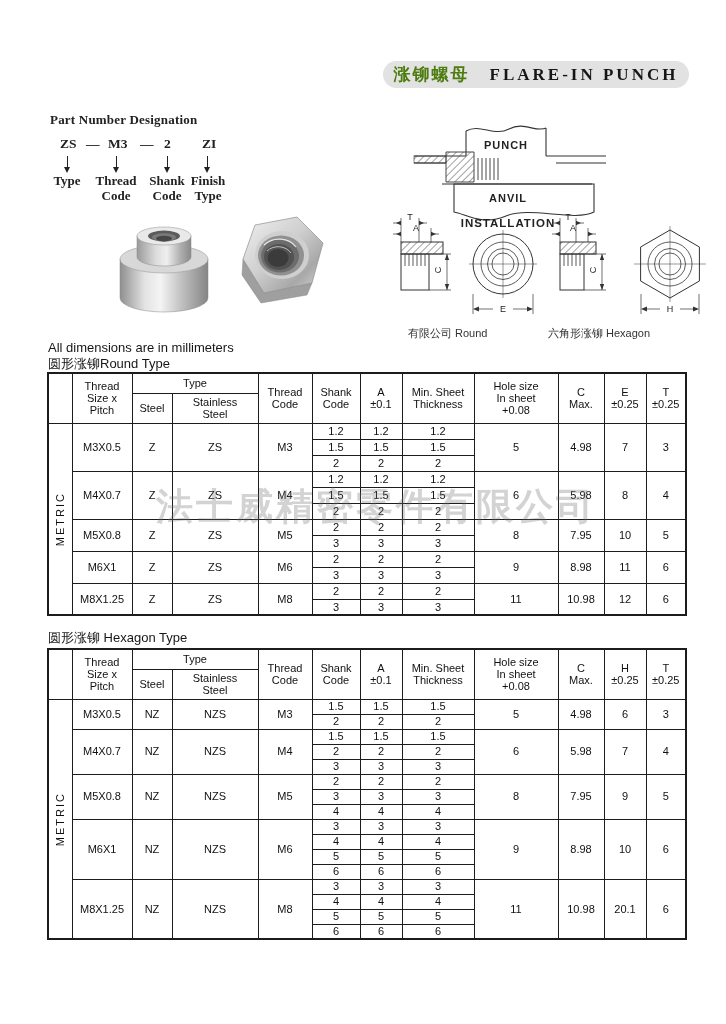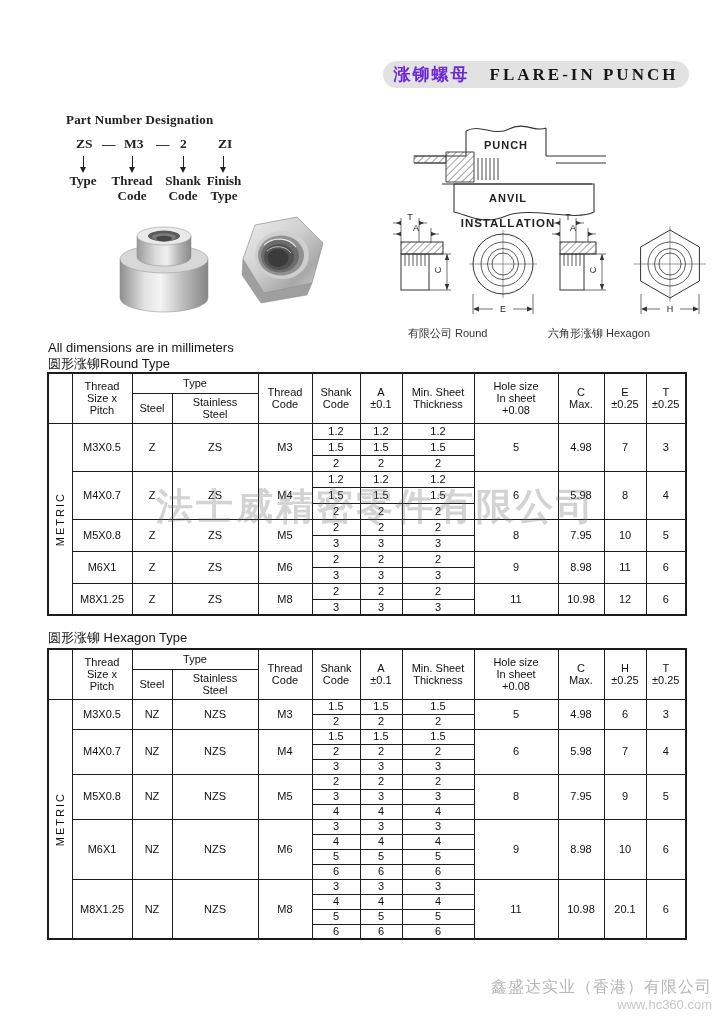--- a/index.html
+++ b/index.html
@@ -2,26 +2,26 @@
 <html><head>
 <meta charset="utf-8">
 <style>
   html,body{margin:0;padding:0;background:#e9e9e9;}
   .page{position:relative;width:726px;height:1024px;background:#ffffff;overflow:hidden;
         font-family:"Liberation Sans",sans-serif;color:#111;margin:0 auto;}
 
   
   .title-bar{position:absolute;left:383px;top:61px;width:306px;height:27px;background:#e2e2e2;
              border-radius:14px;display:flex;align-items:center;justify-content:center;gap:20px;}
-  .title-cn{font-weight:700;font-size:17px;letter-spacing:2px;color:#6d28d9;}
+  .title-cn{font-weight:700;font-size:17px;letter-spacing:2px;color:#4d7c0f;}
   .title-en{font-family:"Liberation Serif",serif;font-weight:700;font-size:17px;letter-spacing:3px;color:#161616;}
 
   
   .pn-block{position:absolute;left:50px;top:112px;width:215px;height:92px;
-            font-family:"Liberation Serif",serif;color:#222;margin-left:16px;}
+            font-family:"Liberation Serif",serif;color:#222;}
   .pn-heading{font-size:13px;font-weight:600;letter-spacing:.2px;}
   .pn-codes{position:absolute;top:24px;left:0;width:100%;height:16px;font-size:13.5px;font-weight:600;}
   .pn-codes span{position:absolute;top:0;}
   .dn-arrow{position:absolute;top:44px;width:1px;height:12px;background:#222;}
   .dn-arrow::after{content:"";position:absolute;top:11px;left:-3px;border:3px solid transparent;border-top:6px solid #222;}
   .pn-labels span{position:absolute;top:62px;text-align:center;white-space:pre-line;
                   font-size:13px;line-height:1.12;font-weight:600;}
 
   
   svg{position:absolute;}
@@ -592,18 +592,14 @@
             <td>6</td>
             <td>6</td>
             <td>6</td>
           </tr>
         </tbody>
       </table>
     </div>
 
   <div class="watermark">法士威精密零件有限公司</div>
 
-  <div class="footer">
-    <div class="footer-company">鑫盛达实业（香港）有限公司</div>
-    <div class="footer-url">www.hc360.com</div>
-  </div>
 
 </div>
 
 </body></html>

